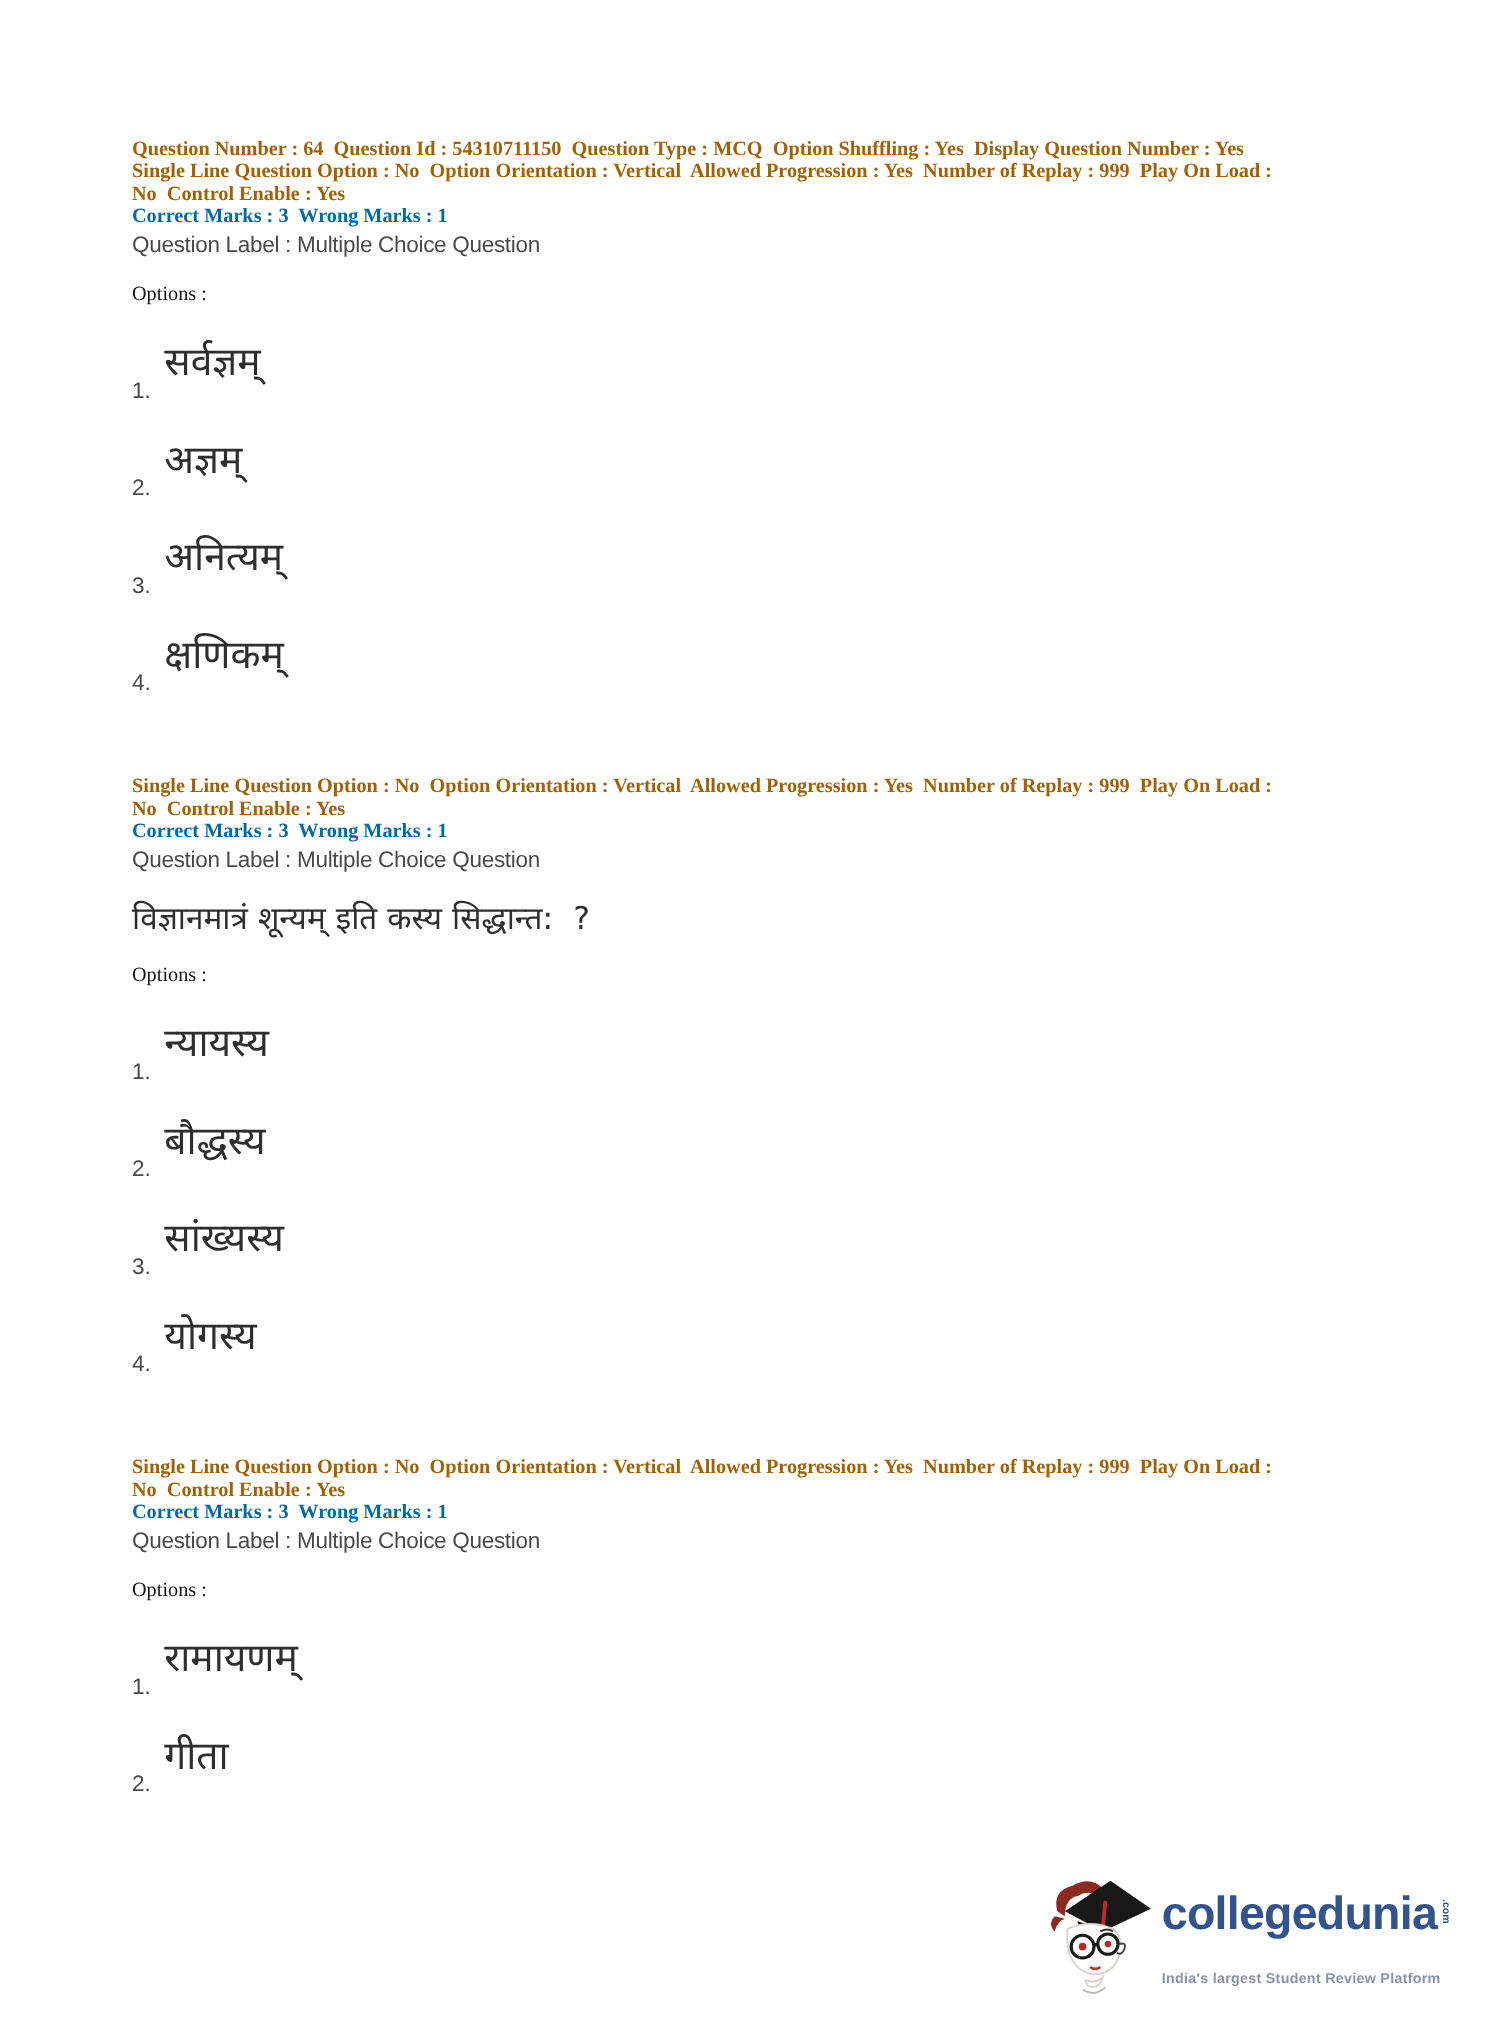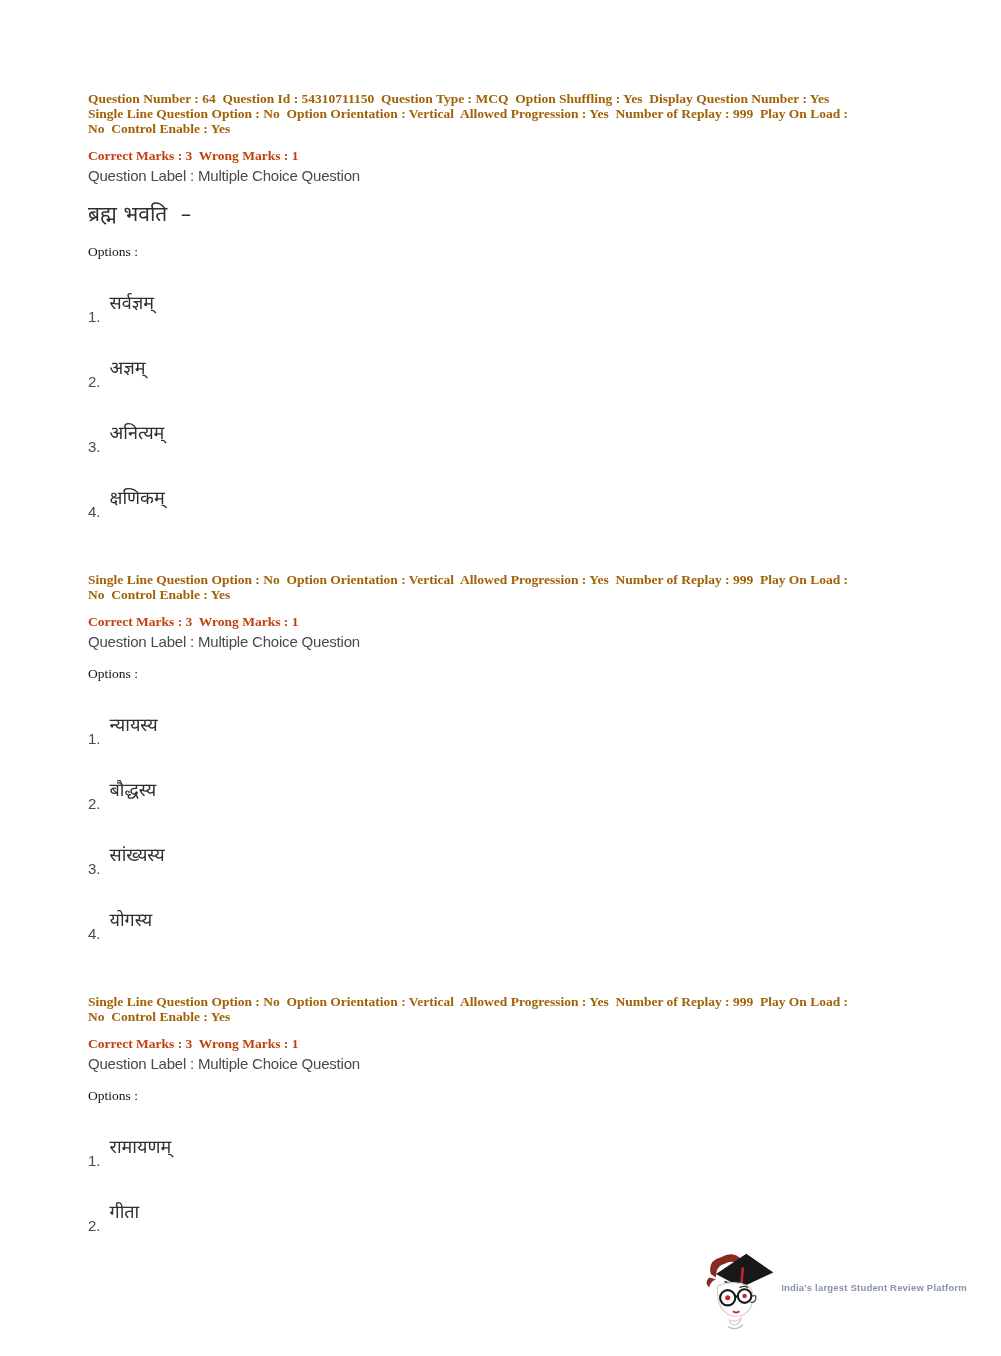--- a/index.html
+++ b/index.html
@@ -14,23 +14,23 @@
   .content {
     position:absolute; left:88px; top:91px; width:822px;
   }
   .question { margin-bottom:52px; }
   .meta-line {
     font-family:"Liberation Serif", serif;
     font-weight:700; font-size:13.5px; line-height:15px;
     color:#a16207; white-space:pre-wrap;
   }
   .q-marks {
-    margin-top:12px;
-    font-family:"Liberation Serif", serif;
-    font-weight:700; font-size:13.5px; color:#c2410c;
+    margin-top:0;
+    font-family:"Liberation Serif", serif;
+    font-weight:700; font-size:13.5px; color:#0369a1;
     white-space:pre-wrap;
   }
   .q-label {
     margin-top:3px;
     font-family:"Liberation Sans", sans-serif;
     font-size:15px; color:#4a4a4a;
     letter-spacing:-0.2px;
   }
   .devanagari {
     font-family:"DejaVu Sans", "Liberation Sans", sans-serif;
@@ -50,21 +50,21 @@
   .q-option {
     margin-top:21px; height:44px;
     display:flex; align-items:flex-end;
   }
   .opt-num {
     font-family:"Liberation Sans", sans-serif;
     font-size:15px; color:#4a4a4a;
   }
   .opt-text {
     margin-left:9px;
-    font-size:18px;
+    font-size:26px;
     transform:translateY(-11px);
     text-align:right;
   }
   
   .logo {
     position:absolute; right:34px; top:1248px;
     display:flex; align-items:flex-start;
   }
   .mascot { width:76px; height:86px; margin-right:6px; }
   .logo-text-col { padding-top:12px; }
@@ -93,21 +93,20 @@
   <div class="content">
 
     <section class="question">
       <div>
         <div class="meta-line">Question Number : 64  Question Id : 54310711150  Question Type : MCQ  Option Shuffling : Yes  Display Question Number : Yes</div>
         <div class="meta-line">Single Line Question Option : No  Option Orientation : Vertical  Allowed Progression : Yes  Number of Replay : 999  Play On Load :</div>
         <div class="meta-line">No  Control Enable : Yes</div>
       </div>
       <div class="q-marks">Correct Marks : 3  Wrong Marks : 1</div>
       <div class="q-label">Question Label : Multiple Choice Question</div>
-      <div class="q-text devanagari">ब्रह्म भवति  –</div>
       <div class="q-opts-head">Options :</div>
       <div class="q-option">
         <span class="opt-num">1.</span>
         <span class="opt-text devanagari">सर्वज्ञम्</span>
       </div>
       <div class="q-option">
         <span class="opt-num">2.</span>
         <span class="opt-text devanagari">अज्ञम्</span>
       </div>
       <div class="q-option">
@@ -120,20 +119,21 @@
       </div>
     </section>
 
     <section class="question">
       <div>
         <div class="meta-line">Single Line Question Option : No  Option Orientation : Vertical  Allowed Progression : Yes  Number of Replay : 999  Play On Load :</div>
         <div class="meta-line">No  Control Enable : Yes</div>
       </div>
       <div class="q-marks">Correct Marks : 3  Wrong Marks : 1</div>
       <div class="q-label">Question Label : Multiple Choice Question</div>
+      <div class="q-text devanagari">विज्ञानमात्रं शून्यम् इति कस्य सिद्धान्त:  ?</div>
       <div class="q-opts-head">Options :</div>
       <div class="q-option">
         <span class="opt-num">1.</span>
         <span class="opt-text devanagari">न्यायस्य</span>
       </div>
       <div class="q-option">
         <span class="opt-num">2.</span>
         <span class="opt-text devanagari">बौद्धस्य</span>
       </div>
       <div class="q-option">
@@ -188,16 +188,20 @@
       <circle cx="54" cy="56" r="2.6" fill="#c0272d"></circle>
 
       <path d="M48 46 q6 -3 10 0" fill="none" stroke="#333" stroke-width="1.5"></path>
 
       <path d="M40 74 q4 3 8 0" fill="none" stroke="#c0272d" stroke-width="2"></path>
 
       <path d="M36 84 q8 4 14 -2 q-2 8 -8 8 q-5 0 -6 -6" fill="#ffffff" stroke="#d8d2ca" stroke-width="1.5"></path>
       <path d="M34 92 q10 6 18 -2" fill="none" stroke="#bbb" stroke-width="1.5"></path>
     </svg>
     <div class="logo-text-col">
+      <div class="logo-row">
+        <span class="logo-word" style="color: rgb(51, 83, 140);">collegedunia</span>
+        <span class="logo-com" style="color: rgb(51, 83, 140);">.com</span>
+      </div>
       <div class="logo-tagline" style="color: rgb(135, 148, 168);">India's largest Student Review Platform</div>
     </div>
   </div>
 </div>
 
 </body></html>

